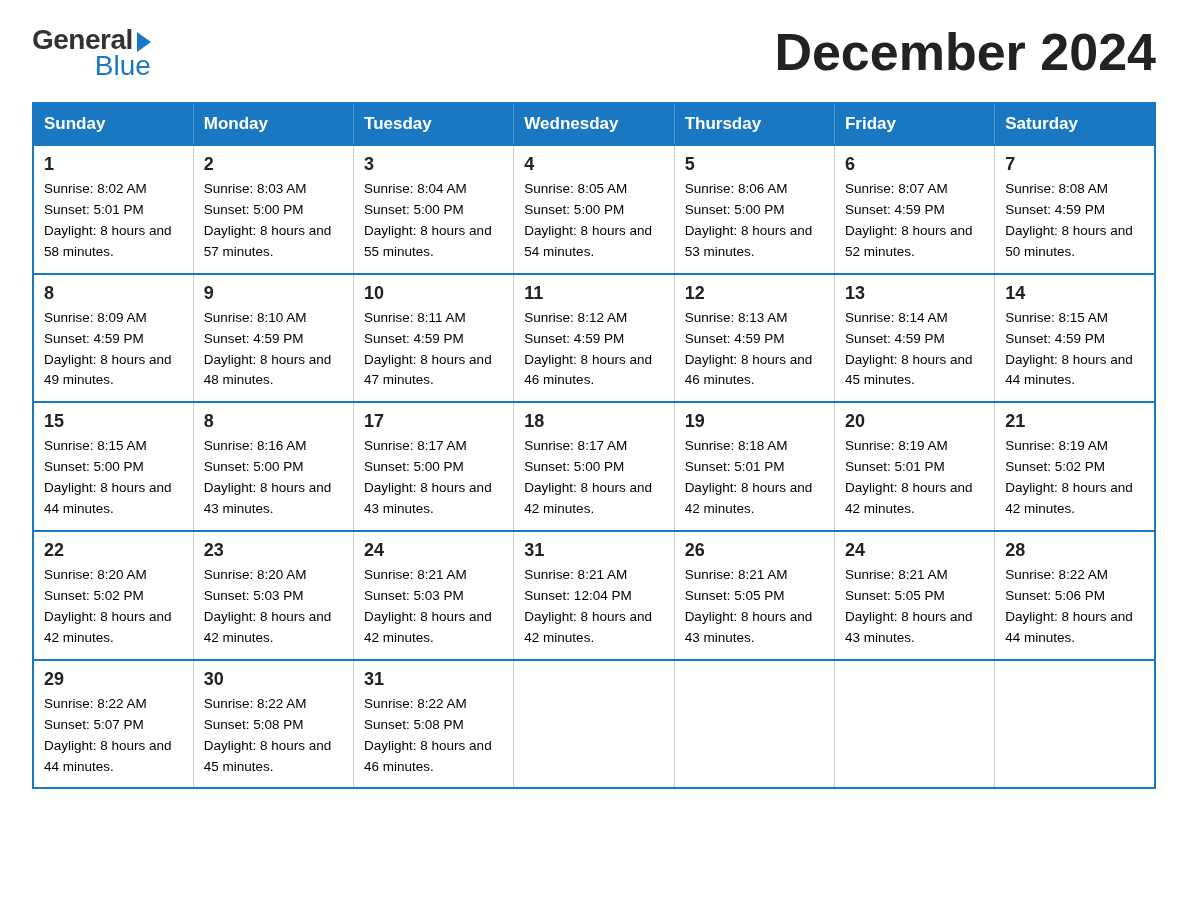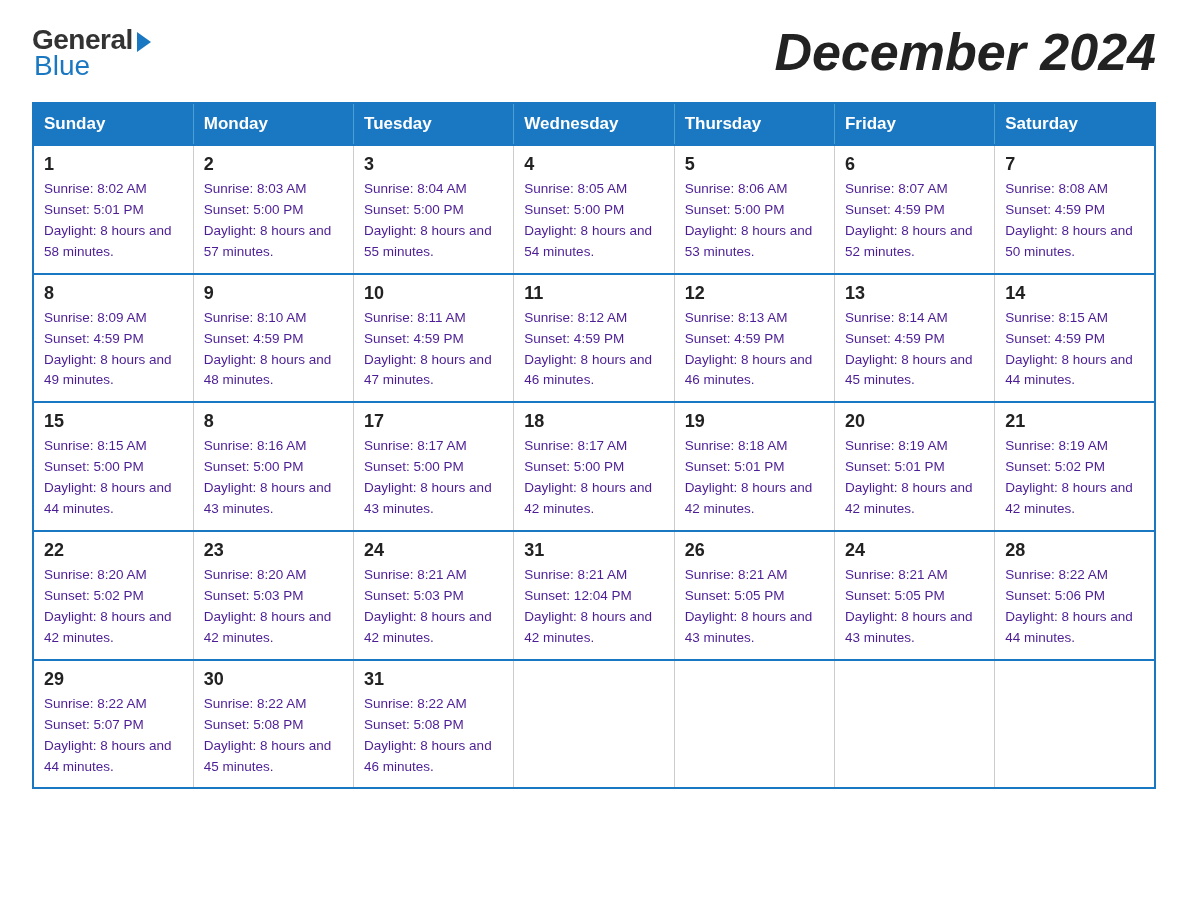--- a/index.html
+++ b/index.html
@@ -12,21 +12,21 @@
     }
     .header {
       display: flex;
       justify-content: space-between;
       align-items: flex-start;
       margin-bottom: 20px;
     }
     .logo {
       display: flex;
       flex-direction: column;
-      align-items: flex-start;
+      align-items: flex-end;
     }
     .logo-top {
       display: flex;
       align-items: center;
     }
     .logo-general {
       font-size: 28px;
       font-weight: bold;
       color: #333;
       letter-spacing: -0.5px;
@@ -42,21 +42,20 @@
     }
     .logo-blue {
       font-size: 28px;
       font-weight: normal;
       color: #1a78c2;
       margin-top: -6px;
       margin-left: 2px;
     }
     .title-section {
       text-align: left;
-      font-style: italic;
     }
     .month-title {
       font-size: 52px;
       font-weight: bold;
       color: #222;
       line-height: 1.1;
     }
     .location {
       font-size: 22px;
       color: #555;
@@ -98,21 +97,21 @@
     .day-num {
       font-size: 18px;
       font-weight: bold;
       color: #222;
       margin-bottom: 4px;
       display: block;
     }
     .day-info {
       font-size: 13.5px;
       line-height: 1.55;
-      color: #4c1d95;
+      color: #000000;
     }
     .empty-cell {
       background: #fff;
     }
   </style>
 </head>
 <body>
 
 <div class="header">
   <div class="logo">

